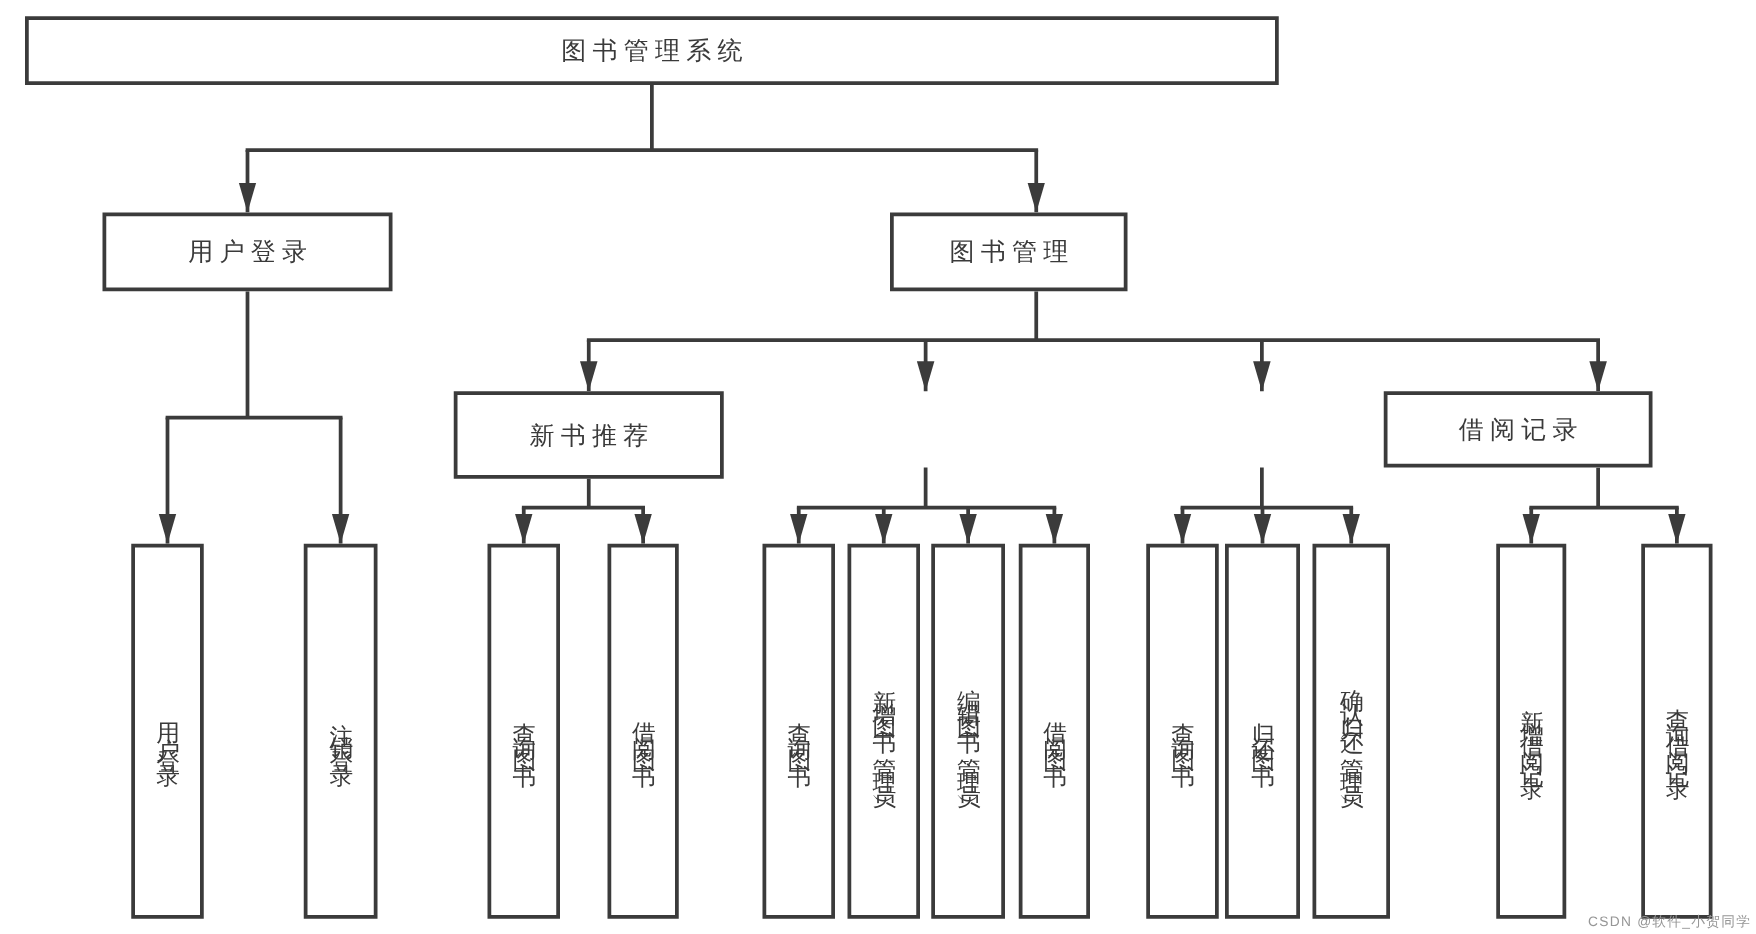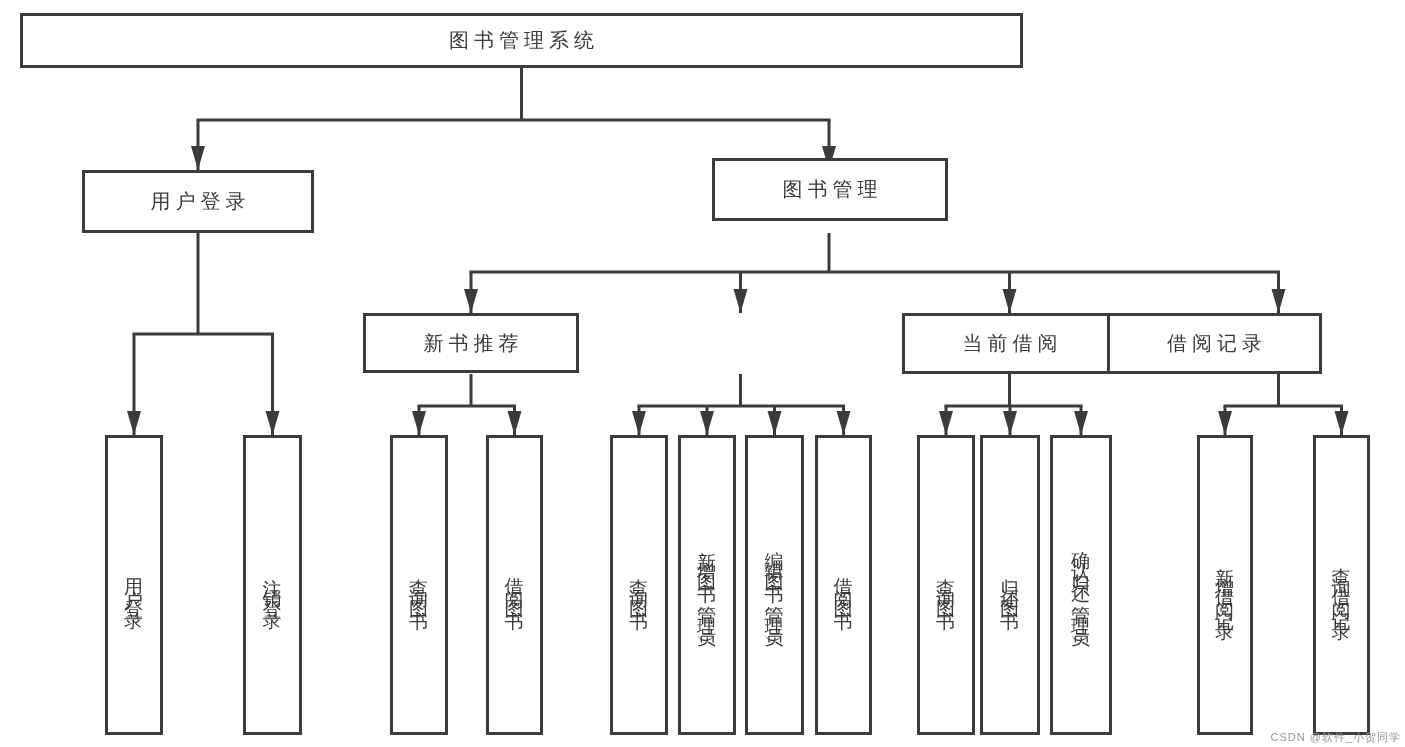--- a/index.html
+++ b/index.html
@@ -82,29 +82,26 @@
     <line x1="1341.5" y1="406" x2="1341.5" y2="435" marker-end="url(#arrow)"></line>
   </svg>
 
   <div class="node" style="left:20px;top:13px;width:1003px;height:55px">
     <span class="h">图书管理系统</span>
   </div>
 
   <div class="node" style="left:82px;top:170px;width:232px;height:63px">
     <span class="h">用户登录</span>
   </div>
-  <div class="node" style="left:712px;top:158px;width:236px;height:63px">
+  <div class="node" style="left:712px;top:170px;width:190px;height:63px">
     <span class="h">图书管理</span>
   </div>
 
-  <div class="node" style="left:363px;top:313px;width:216px;height:60px">
+  <div class="node" style="left:363px;top:313px;width:216px;height:70px">
     <span class="h">新书推荐</span>
-  </div>
-  <div class="node" style="left:902px;top:313px;width:216px;height:61px">
-    <span class="h">当前借阅</span>
   </div>
   <div class="node" style="left:1107px;top:313px;width:215px;height:61px">
     <span class="h">借阅记录</span>
   </div>
 
   <div class="node" style="left:105px;top:435px;width:58px;height:300px">
     <span class="v">用户登录</span>
   </div>
   <div class="node" style="left:243px;top:435px;width:59px;height:300px">
     <span class="v">注销登录</span>

